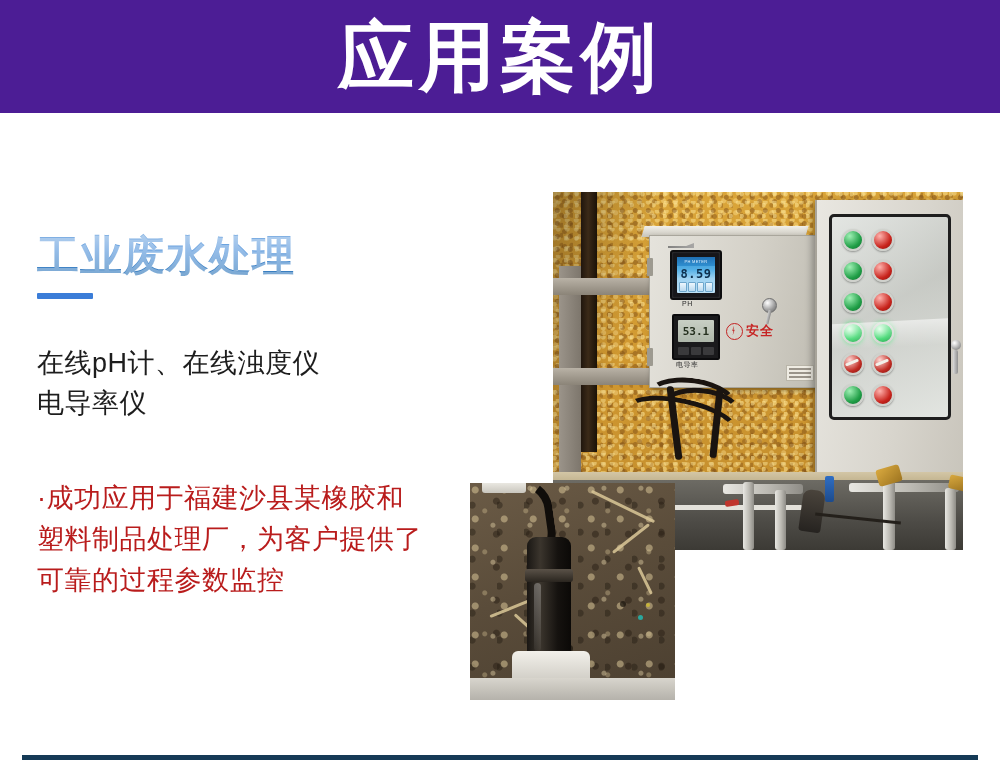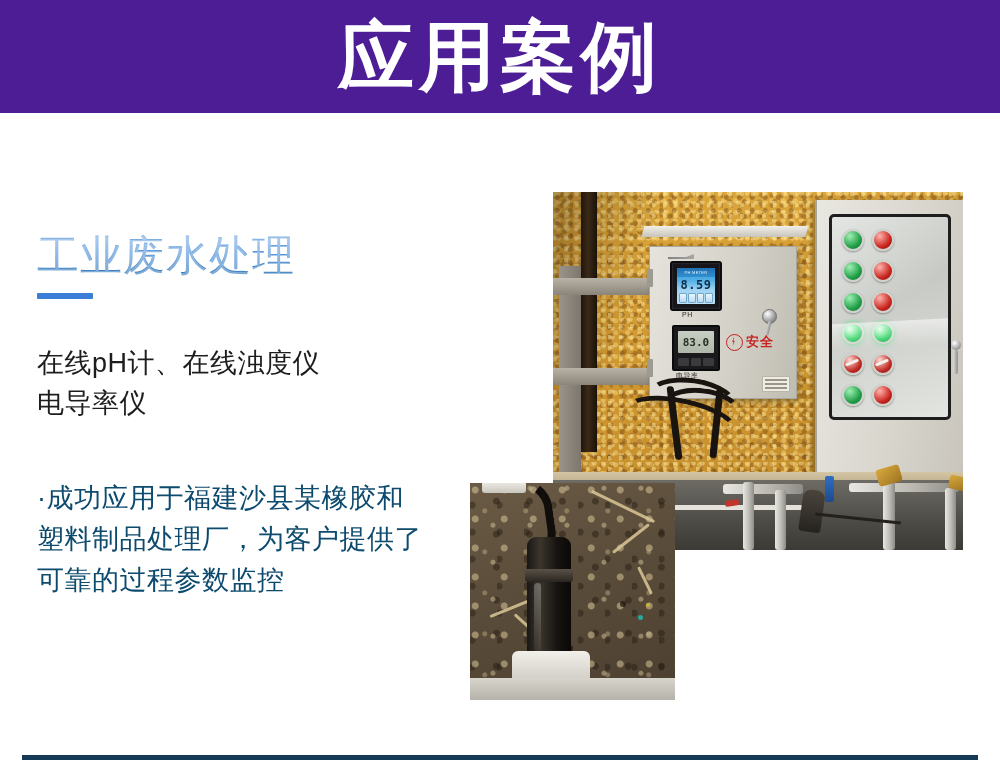--- a/index.html
+++ b/index.html
@@ -43,21 +43,21 @@
 
   
   .left-col {
     position: absolute;
     left: 37px;
     top: 232px;
     width: 400px;
   }
   .section-heading {
     font-size: 42px;
-    font-weight: 400;
+    font-weight: 700;
     line-height: 1.12;
     letter-spacing: 1px;
     margin: 0;
     background: linear-gradient(180deg, #8fb9e6 0%, #5d9add 38%, #2e75b6 100%);
     -webkit-background-clip: text;
     background-clip: text;
     color: transparent;
     -webkit-text-fill-color: transparent;
     text-shadow: 0 1px 0 rgba(255,255,255,0.35);
   }
@@ -81,21 +81,21 @@
     letter-spacing: 0.5px;
   }
   .bullet-text {
     margin: 0;
     position: absolute;
     left: 0;
     top: 246px;
     width: 400px;
     font-size: 27px;
     line-height: 1.52;
-    color: #0c4a6e;
+    color: #b91c1c;
     letter-spacing: 0.5px;
   }
 
   
   .photo-main {
     position: absolute;
     left: 553px;
     top: 192px;
     width: 410px;
     height: 358px;
@@ -146,25 +146,26 @@
   }
   .floor-ledge {
     position: absolute;
     left: 0; bottom: 62px; width: 100%; height: 16px;
     background: linear-gradient(180deg, #d3c6a6, #b7a77f);
   }
 
   
   .cabinet-left {
     position: absolute;
-    left: 96px; top: 54px;
+    left: 96px; top: 43px;
     width: 146px; height: 151px;
     background: linear-gradient(100deg, #e5e3dc 0%, #d4d1c8 55%, #bfbcb2 100%);
     border: 1px solid #a9a69c;
     box-shadow: 2px 3px 5px rgba(0,0,0,.35);
+    padding-left: 24px;
   }
   .cabinet-left-top {
     position: absolute;
     left: 90px; top: 34px;
     width: 164px; height: 11px;
     background: linear-gradient(180deg, #f1efe9, #c7c4ba);
     transform: skewX(-16deg);
   }
   .hinge {
     position: absolute;
@@ -625,21 +626,21 @@
           <i></i>
           <i></i>
           <i></i>
         </div>
       </div>
     </div>
     <div class="label-ph">PH</div>
 
     <div class="meter-cond">
       <div class="meter-cond-screen">
-        <div class="meter-cond-value">83.0</div>
+        <div class="meter-cond-value">53.1</div>
       </div>
       <div class="meter-cond-keys">
         <i></i>
         <i></i>
         <i></i>
       </div>
     </div>
     <div class="label-cond">电导率</div>
 
     <div class="safety">

